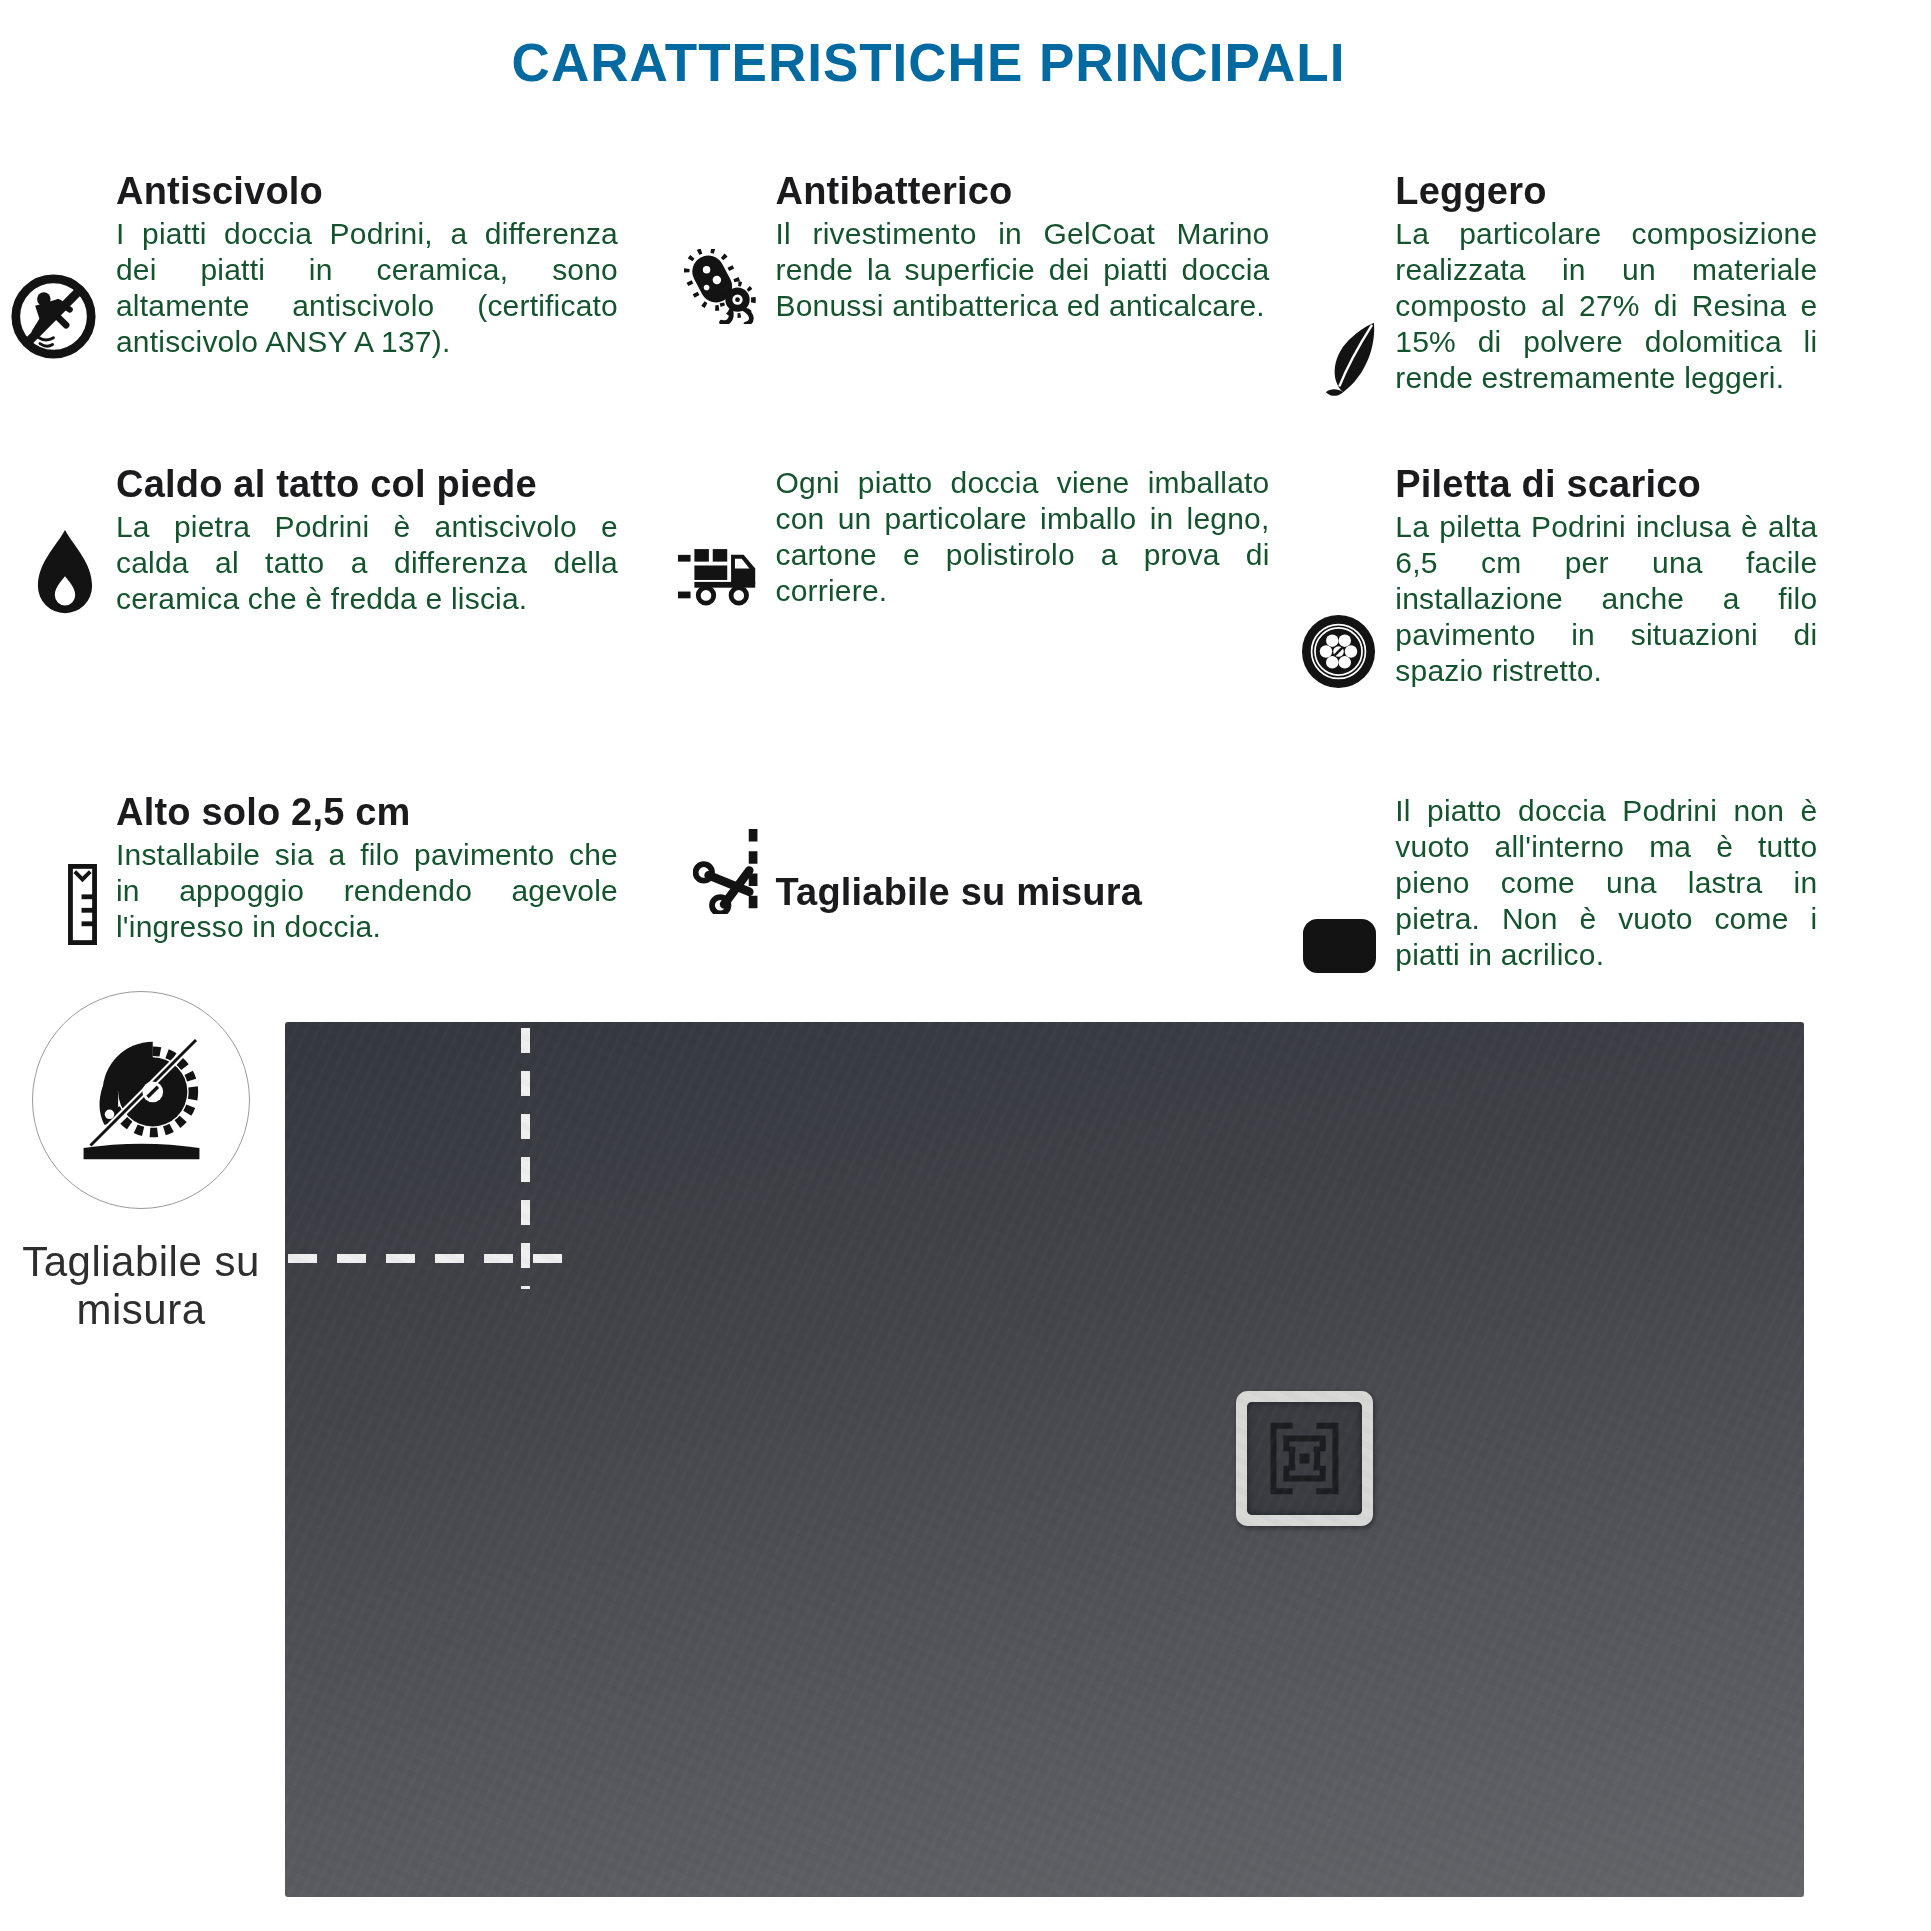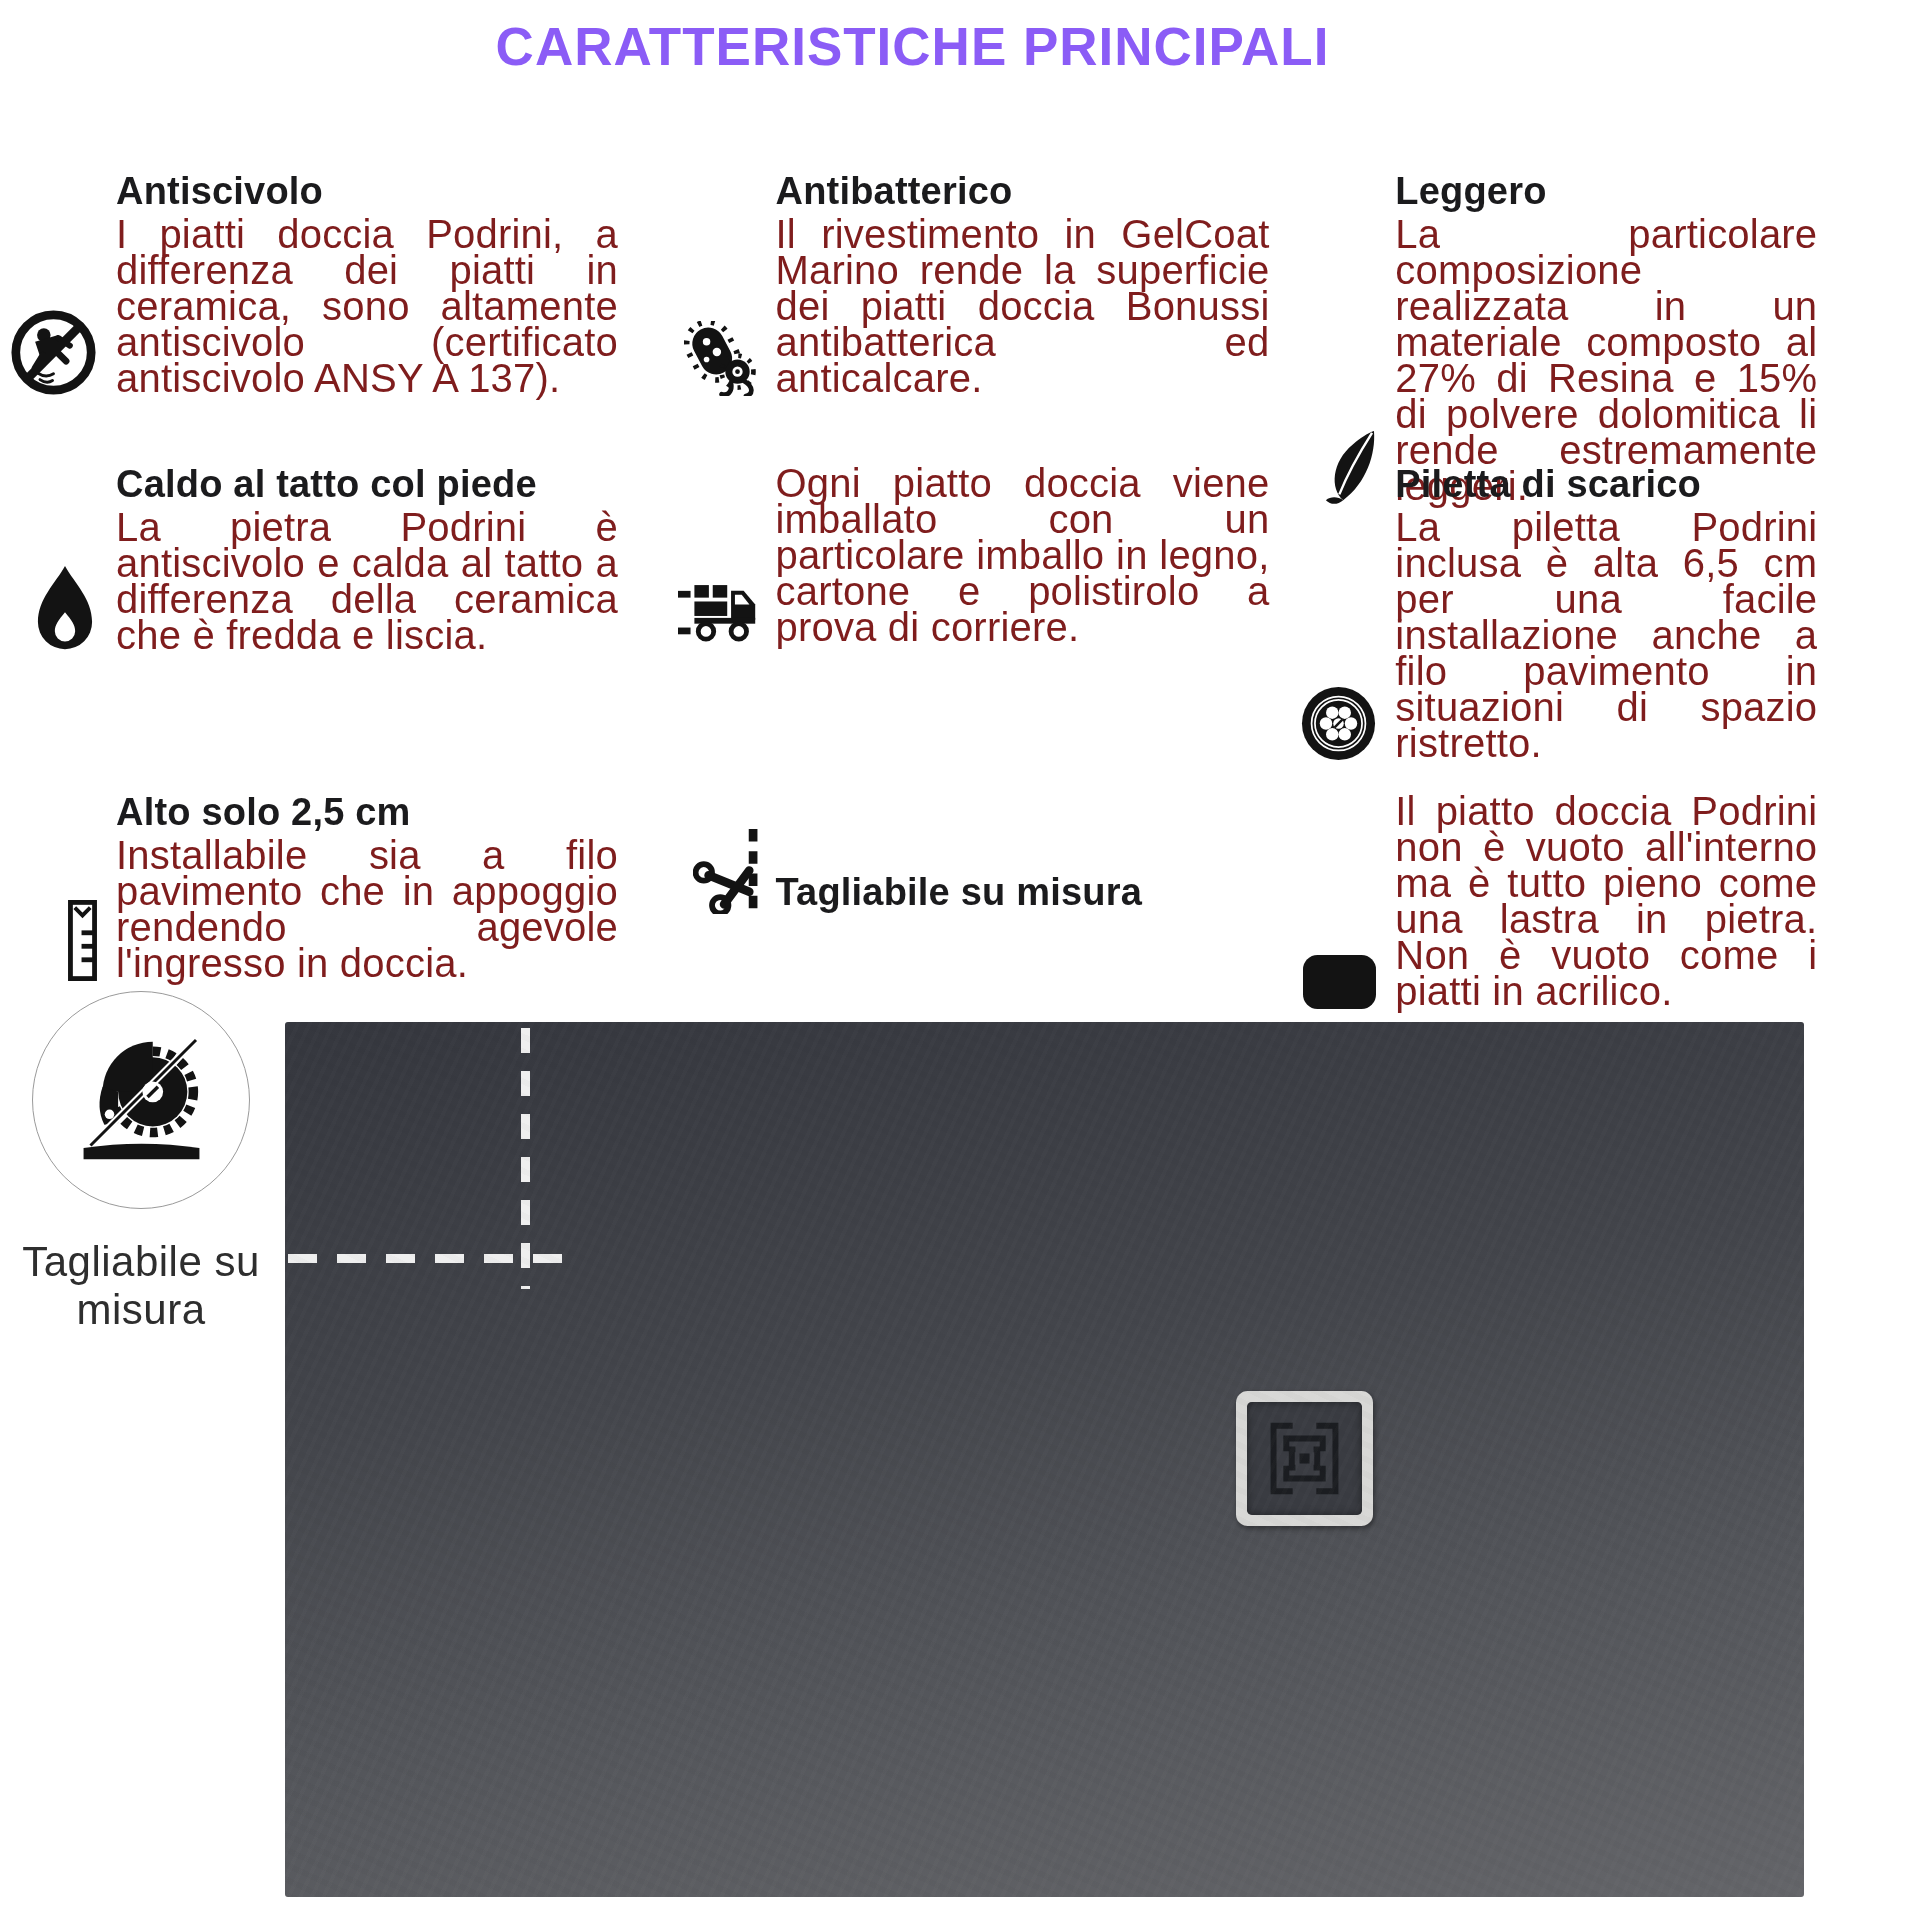--- a/index.html
+++ b/index.html
@@ -1,35 +1,35 @@
 <!DOCTYPE html>
 <html><head>
 <meta charset="utf-8">
 <style>
   html,body{margin:0;padding:0;}
   body{
     width:1931px;height:1931px;position:relative;background:#ffffff;overflow:hidden;
     font-family:"Liberation Sans",sans-serif;color:#222;
   }
   .page-title{
-    position:absolute;top:17.4px;left:0;width:1825px;margin:0;text-align:center;
-    font-size:53px;line-height:60px;font-weight:800;letter-spacing:1px;color:#8b5cf6;
+    position:absolute;top:17.4px;left:0;width:1825px;margin:16px;text-align:center;
+    font-size:53px;line-height:60px;font-weight:800;letter-spacing:1px;color:#0369a1;
   }
   
   .feature{position:absolute;display:flex;align-items:flex-end;}
   .r1{top:169px}.r2{top:462px}.r3{top:790px}
   .c1{left:9.7px}.c2{left:669px}.c3{left:1294px}
   .icobox{flex:0 0 auto;display:flex;justify-content:flex-end;align-items:flex-start;}
   .c1 .icobox{width:87px;margin-right:19.3px;}
   .c2 .icobox{width:92px;margin-right:14.5px;}
   .c3 .icobox{width:82px;margin-right:19.3px;}
   .ftext{flex:0 0 auto;}
   .c1 .ftext{width:502px}.c2 .ftext{width:494px}.c3 .ftext{width:422px}
   .ftext h3{margin:0;font-size:38px;line-height:44px;font-weight:800;letter-spacing:0.2px;color:#1b1b1d;}
-  .ftext p{margin:2.9px 0 0;font-size:40px;line-height:36px;text-align:justify;color:#7f1d1d;letter-spacing:0.2px;}
+  .ftext p{margin:2.9px 0 0;font-size:30px;line-height:36px;text-align:justify;color:#14532d;letter-spacing:0.2px;}
   .icn{display:block;}
   
   .badge-circle{
     position:absolute;left:32px;top:991px;width:218px;height:218px;box-sizing:border-box;
     border:1.9px solid #9a9a9a;border-radius:50%;background:#fff;
     display:flex;align-items:center;justify-content:center;
   }
   .badge-label{
     position:absolute;left:0;top:1238px;width:282px;text-align:center;
     font-size:42px;line-height:48px;color:#2e2e2e;letter-spacing:0.5px;

